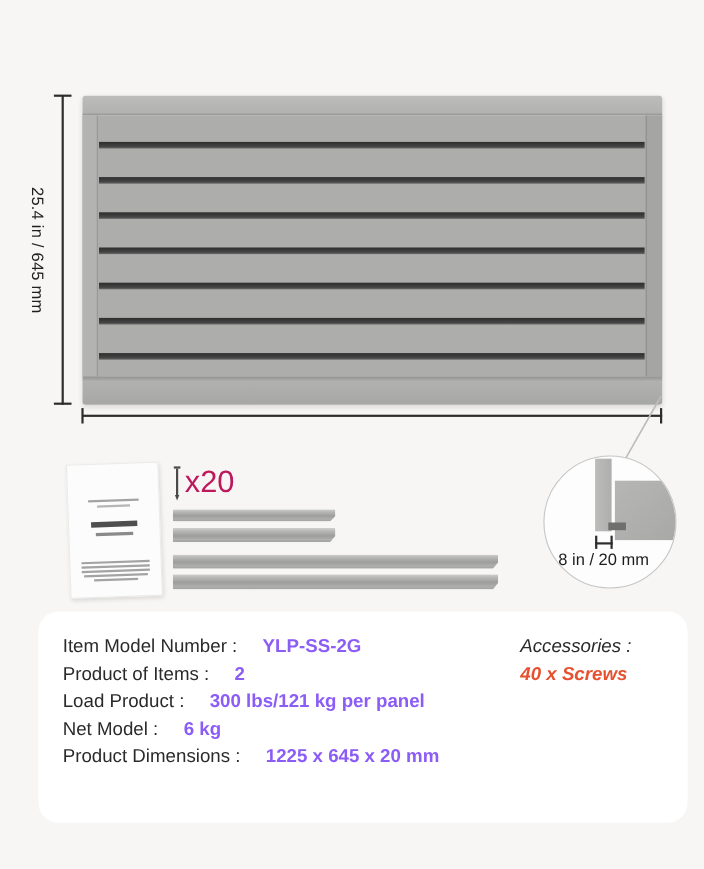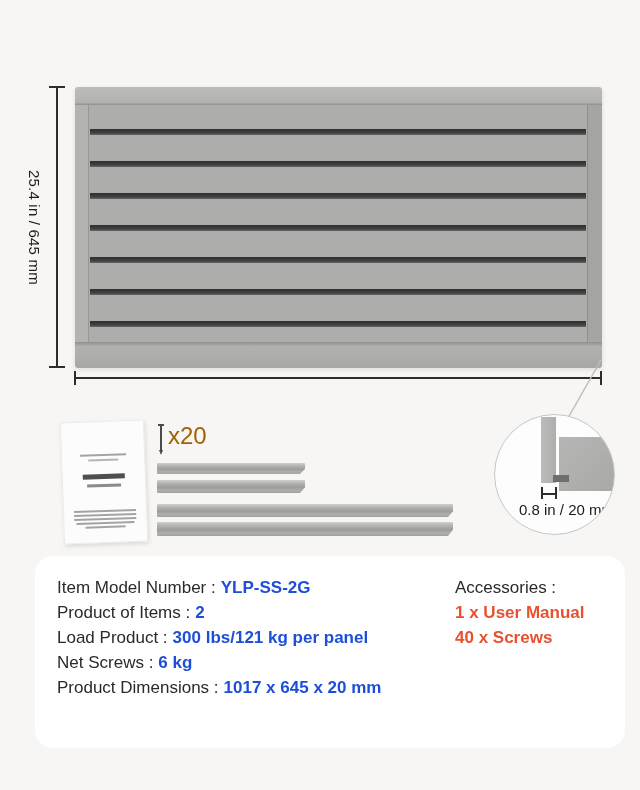--- a/index.html
+++ b/index.html
@@ -83,21 +83,21 @@
     background: linear-gradient(90deg, #bcbcbb, #aeaead); }
   .dc-square { position: absolute; left: 64px; top: 22px; width: 58px; height: 54px;
     background: linear-gradient(135deg, #b6b6b5, #a8a8a7); }
   .dc-lip { position: absolute; left: 58px; top: 60px; width: 16px; height: 7px;
     background: #6f6f6e; }
   .dc-bracket-line { position: absolute; left: 46px; top: 78px; width: 16px; height: 2px; background: #2d2d2d; }
   .dc-bracket-tick-l { position: absolute; left: 46px; top: 72px; width: 2px; height: 12px; background: #2d2d2d; }
   .dc-bracket-tick-r { position: absolute; left: 60px; top: 72px; width: 2px; height: 12px; background: #2d2d2d; }
   .dc-label {
     position: absolute; left: 0; top: 86px; width: 100%;
-    text-align: right; font-size: 15px; color: #1c1c1c;
+    text-align: left; font-size: 15px; color: #1c1c1c;
   }
 
   
   .manual {
     position: absolute; left: 62px; top: 421px; width: 84px; height: 122px;
     background: #fcfcfc; border: 1px solid #ebebea;
     box-shadow: 1px 2px 4px rgba(0,0,0,0.12);
     transform: rotate(-2deg);
   }
   .manual .m-bar { position: absolute; left: 50%; transform: translateX(-50%); background: #a3a3a3; }
@@ -114,44 +114,44 @@
   .screw {
     position: absolute; left: 157px; top: 424px; width: 8px; height: 32px;
   }
   .screw .head { position: absolute; left: 1px; top: 0; width: 6px; height: 2px; background: #4a4a4a; }
   .screw .shaft { position: absolute; left: 3px; top: 2px; width: 2px; height: 24px; background: #4a4a4a; }
   .screw .tip { position: absolute; left: 2px; top: 26px; width: 0; height: 0;
     border-left: 2px solid transparent; border-right: 2px solid transparent;
     border-top: 5px solid #4a4a4a; }
   .screw-count {
     position: absolute; left: 168px; top: 422px;
-    font-size: 24px; color: #a16207;
+    font-size: 28px; color: #be185d;
   }
 
   .strip {
     position: absolute;
     background: linear-gradient(180deg, #cfcfce 0%, #b7b7b6 22%, #9d9d9c 55%, #aeaead 80%, #a2a2a1 100%);
     border-radius: 1px;
     clip-path: polygon(0 0, 100% 0, 100% 55%, calc(100% - 5px) 100%, 0 100%);
   }
   .strip-1 { left: 157px; top: 463px; width: 148px; height: 11px; }
   .strip-2 { left: 157px; top: 480px; width: 148px; height: 13px; }
   .strip-3 { left: 157px; top: 504px; width: 296px; height: 13px; }
   .strip-4 { left: 157px; top: 522px; width: 296px; height: 14px; }
 
   
   .spec-card {
     position: absolute; left: 35px; top: 556px; width: 590px; height: 192px;
     background: #ffffff; border-radius: 18px;
   }
   .spec-left { position: absolute; left: 22px; top: 19px; }
-  .spec-right { position: absolute; left: 420px; top: 19px; }
+  .spec-right { position: absolute; left: 438px; top: 19px; font-style: italic; }
   .spec-row { font-size: 17px; line-height: 25px; white-space: nowrap; }
-  .spec-label { color: #2a2a2a; margin-right: 5px; }
-  .spec-value { color: #1d4ed8; font-weight: bold; }
+  .spec-label { color: #2a2a2a; margin-right: 23px; }
+  .spec-value { color: #8b5cf6; font-weight: bold; }
   .acc-label { font-size: 17px; line-height: 25px; color: #2a2a2a; }
   .acc-item { font-size: 17px; line-height: 25px; color: #e8512f; font-weight: bold; white-space: nowrap; }
 </style>
 </head>
 <body>
 
 <div class="canvas">
 
   <div class="panel">
     <div class="panel-top-rail"></div>
@@ -221,26 +221,25 @@
       <div class="spec-row">
         <span class="spec-label">Item Model Number :</span><span class="spec-value">YLP-SS-2G</span>
       </div>
       <div class="spec-row">
         <span class="spec-label">Product of Items :</span><span class="spec-value">2</span>
       </div>
       <div class="spec-row">
         <span class="spec-label">Load Product :</span><span class="spec-value">300 lbs/121 kg per panel</span>
       </div>
       <div class="spec-row">
-        <span class="spec-label">Net Screws :</span><span class="spec-value">6 kg</span>
-      </div>
-      <div class="spec-row">
-        <span class="spec-label">Product Dimensions :</span><span class="spec-value">1017 x 645 x 20 mm</span>
+        <span class="spec-label">Net Model :</span><span class="spec-value">6 kg</span>
+      </div>
+      <div class="spec-row">
+        <span class="spec-label">Product Dimensions :</span><span class="spec-value">1225 x 645 x 20 mm</span>
       </div>
     </div>
     <div class="spec-right">
       <div class="acc-label">Accessories :</div>
-      <div class="acc-item">1 x User Manual</div>
       <div class="acc-item">40 x Screws</div>
     </div>
   </div>
 
 </div>
 
 </body></html>

